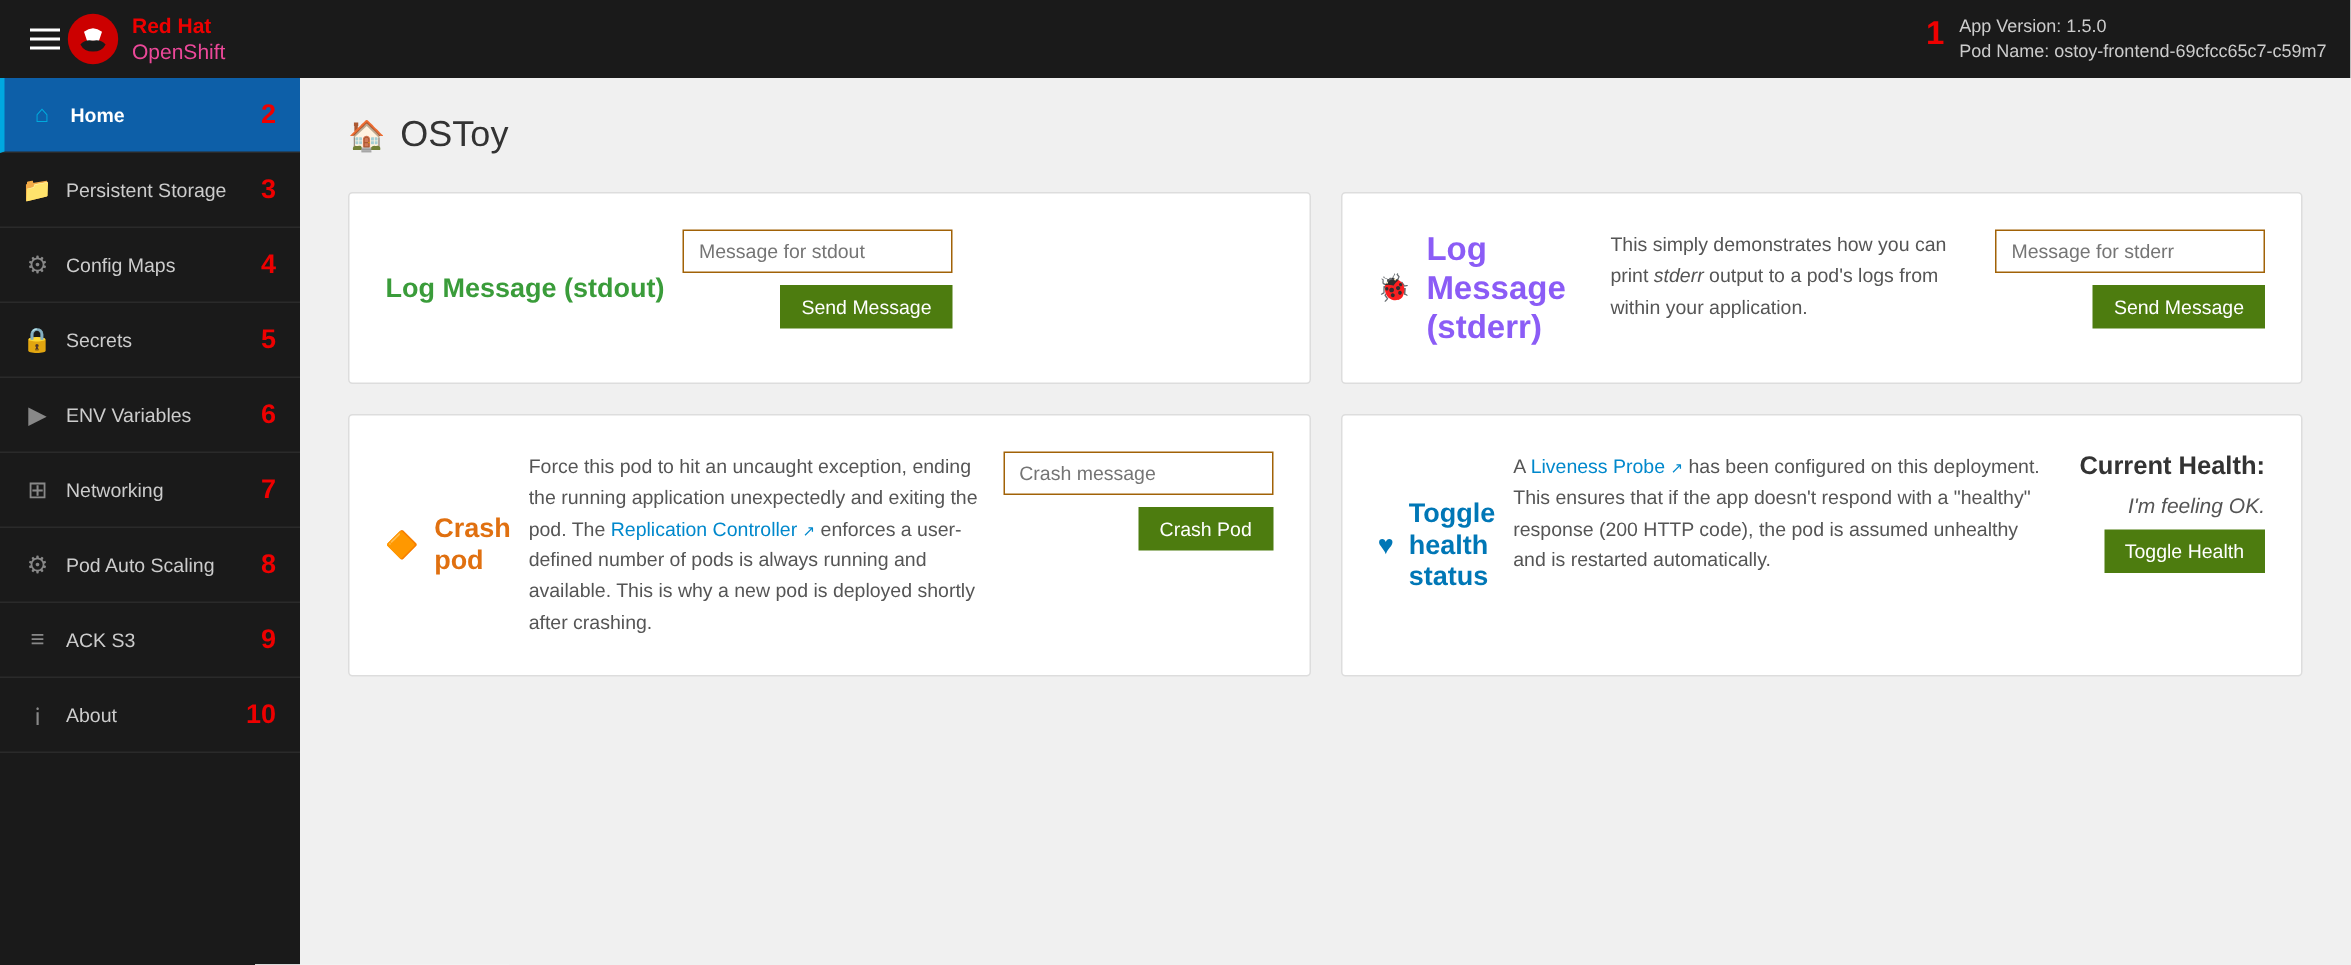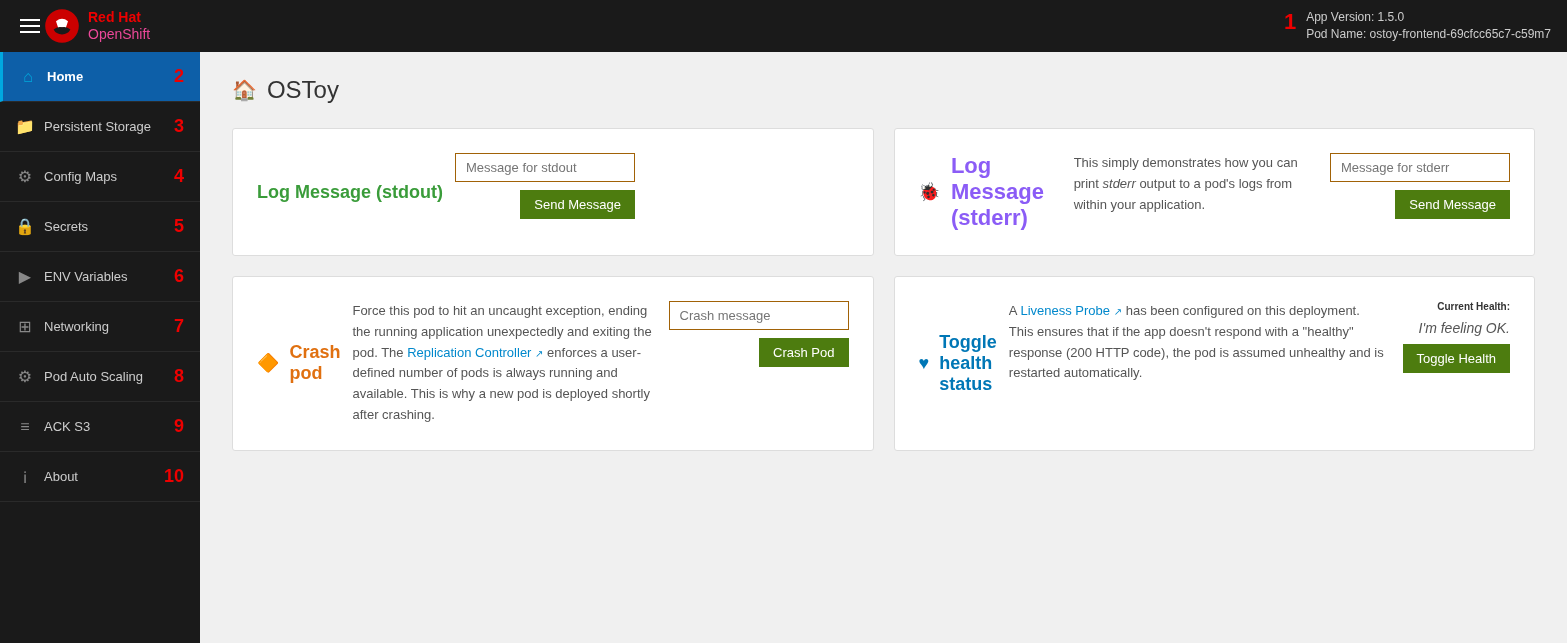--- a/index.html
+++ b/index.html
@@ -114,21 +114,21 @@
       color: #fff;
       border: none;
       padding: 7px 14px;
       font-size: 13px;
       cursor: pointer;
       white-space: nowrap;
     }
 
     
     .health-right { display: flex; flex-direction: column; align-items: flex-end; gap: 8px; }
-    .current-health-label { font-size: 10px; font-weight: bold; color: #333; }
+    .current-health-label { font-size: 17px; font-weight: bold; color: #333; }
     .health-status { font-style: italic; font-size: 14px; color: #555; }
 
     
     .icon-home { color: #00aadd; font-size: 16px; }
     .icon-generic { color: #888; font-size: 16px; }
     .icon-stderr { color: #cc0000; font-size: 18px; }
     .icon-house { color: #888; font-size: 18px; }
 
     svg.redhat { width: 36px; height: 36px; }
   </style>

